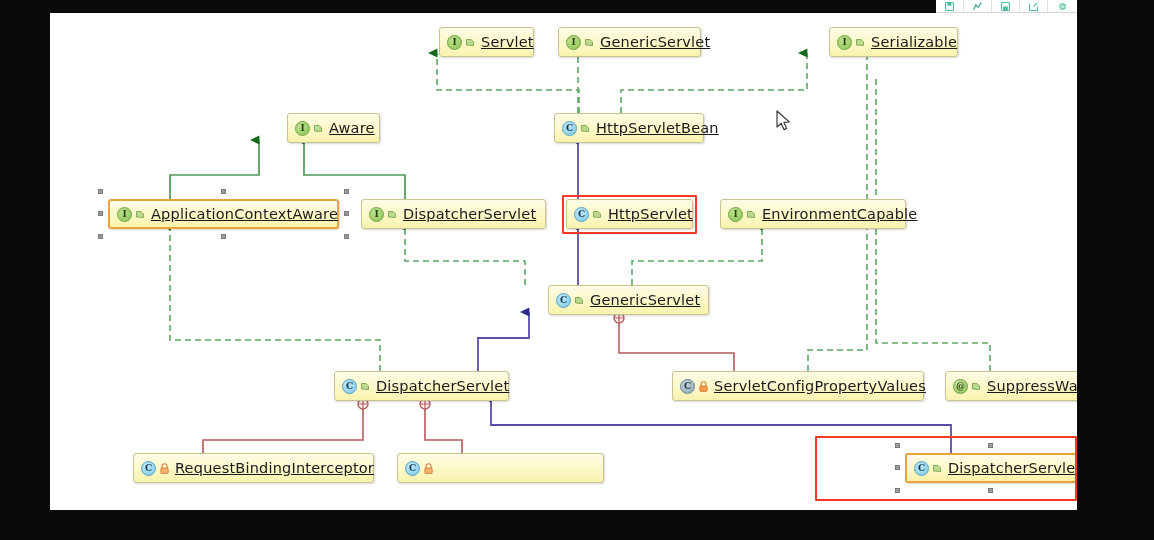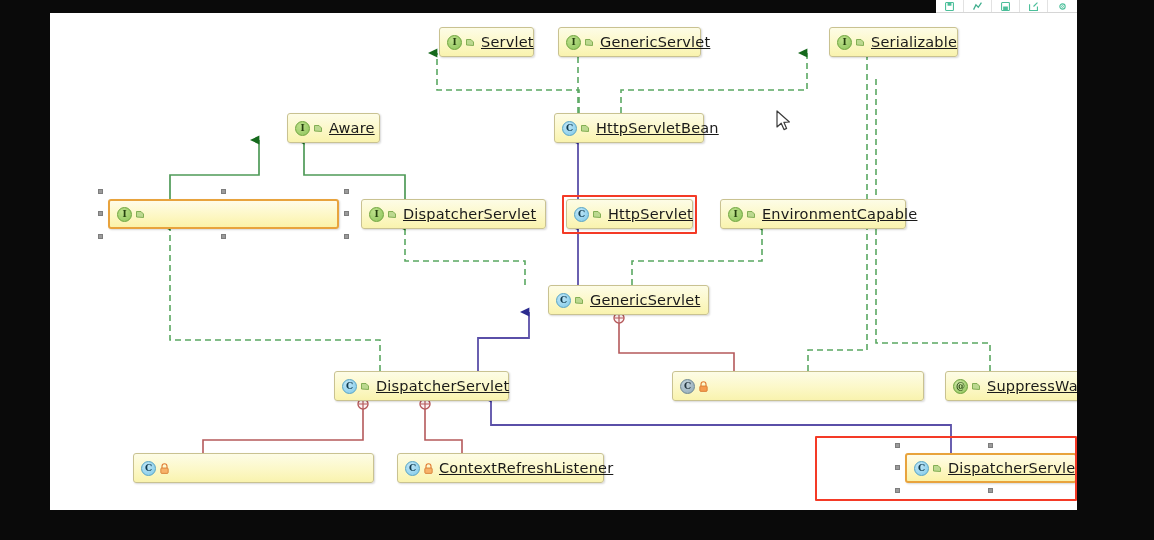--- a/index.html
+++ b/index.html
@@ -302,20 +302,21 @@
           <path d="M1.5 9 L1.5 3.5 L6 3.5 L8.5 6 L8.5 9.5 Z" fill="#bcd98f" stroke="#79a84b" stroke-width="0.9"></path>
         </svg>
       <span class="nlabel">HttpServletBean</span>
     </div>
 
     <div class="node selected" style="left:58px; top:186px; width:231px;">
       <span class="kicon iface">I</span>
       <svg class="vis" viewBox="0 0 11 13">
           <path d="M1.5 9 L1.5 3.5 L6 3.5 L8.5 6 L8.5 9.5 Z" fill="#bcd98f" stroke="#79a84b" stroke-width="0.9"></path>
         </svg>
+      <span class="nlabel">ApplicationContextAware</span>
     </div>
 
     <div class="node" style="left:311px; top:186px; width:185px;">
       <span class="kicon iface">I</span>
       <svg class="vis" viewBox="0 0 11 13">
           <path d="M1.5 9 L1.5 3.5 L6 3.5 L8.5 6 L8.5 9.5 Z" fill="#bcd98f" stroke="#79a84b" stroke-width="0.9"></path>
         </svg>
       <span class="nlabel">DispatcherServlet</span>
     </div>
 
@@ -350,45 +351,46 @@
         </svg>
       <span class="nlabel">DispatcherServlet</span>
     </div>
 
     <div class="node" style="left:622px; top:358px; width:252px;">
       <span class="kicon cls-gray">C</span>
       <svg class="vis" viewBox="0 0 11 13">
           <path d="M3 6 V4.3 a2.5 2.5 0 0 1 5 0 V6" fill="none" stroke="#e07b33" stroke-width="1.1"></path>
           <rect x="1.8" y="6" width="7.4" height="5.4" rx="1" fill="#f59b4e" stroke="#d4762c" stroke-width="0.8"></rect>
         </svg>
+      <span class="nlabel">ServletConfigPropertyValues</span>
     </div>
 
     <div class="node" style="left:895px; top:358px; width:174px;">
       <span class="kicon anno">@</span>
       <svg class="vis" viewBox="0 0 11 13">
           <path d="M1.5 9 L1.5 3.5 L6 3.5 L8.5 6 L8.5 9.5 Z" fill="#bcd98f" stroke="#79a84b" stroke-width="0.9"></path>
         </svg>
       <span class="nlabel">SuppressWarnings</span>
     </div>
 
     <div class="node" style="left:83px; top:440px; width:241px;">
       <span class="kicon cls">C</span>
       <svg class="vis" viewBox="0 0 11 13">
           <path d="M3 6 V4.3 a2.5 2.5 0 0 1 5 0 V6" fill="none" stroke="#e07b33" stroke-width="1.1"></path>
           <rect x="1.8" y="6" width="7.4" height="5.4" rx="1" fill="#f7b26a" stroke="#d4762c" stroke-width="0.8"></rect>
         </svg>
+      <span class="nlabel">RequestBindingInterceptor</span>
     </div>
 
     <div class="node" style="left:347px; top:440px; width:207px;">
       <span class="kicon cls">C</span>
       <svg class="vis" viewBox="0 0 11 13">
           <path d="M3 6 V4.3 a2.5 2.5 0 0 1 5 0 V6" fill="none" stroke="#e07b33" stroke-width="1.1"></path>
           <rect x="1.8" y="6" width="7.4" height="5.4" rx="1" fill="#f7b26a" stroke="#d4762c" stroke-width="0.8"></rect>
         </svg>
-      <span class="nlabel">ContextRefreshListener</span>
     </div>
 
     <div class="node selected" style="left:855px; top:440px; width:172px;">
       <span class="kicon cls">C</span>
       <svg class="vis" viewBox="0 0 11 13">
           <path d="M1.5 9 L1.5 3.5 L6 3.5 L8.5 6 L8.5 9.5 Z" fill="#bcd98f" stroke="#79a84b" stroke-width="0.9"></path>
         </svg>
       <span class="nlabel">DispatcherServlet</span>
     </div>
 

